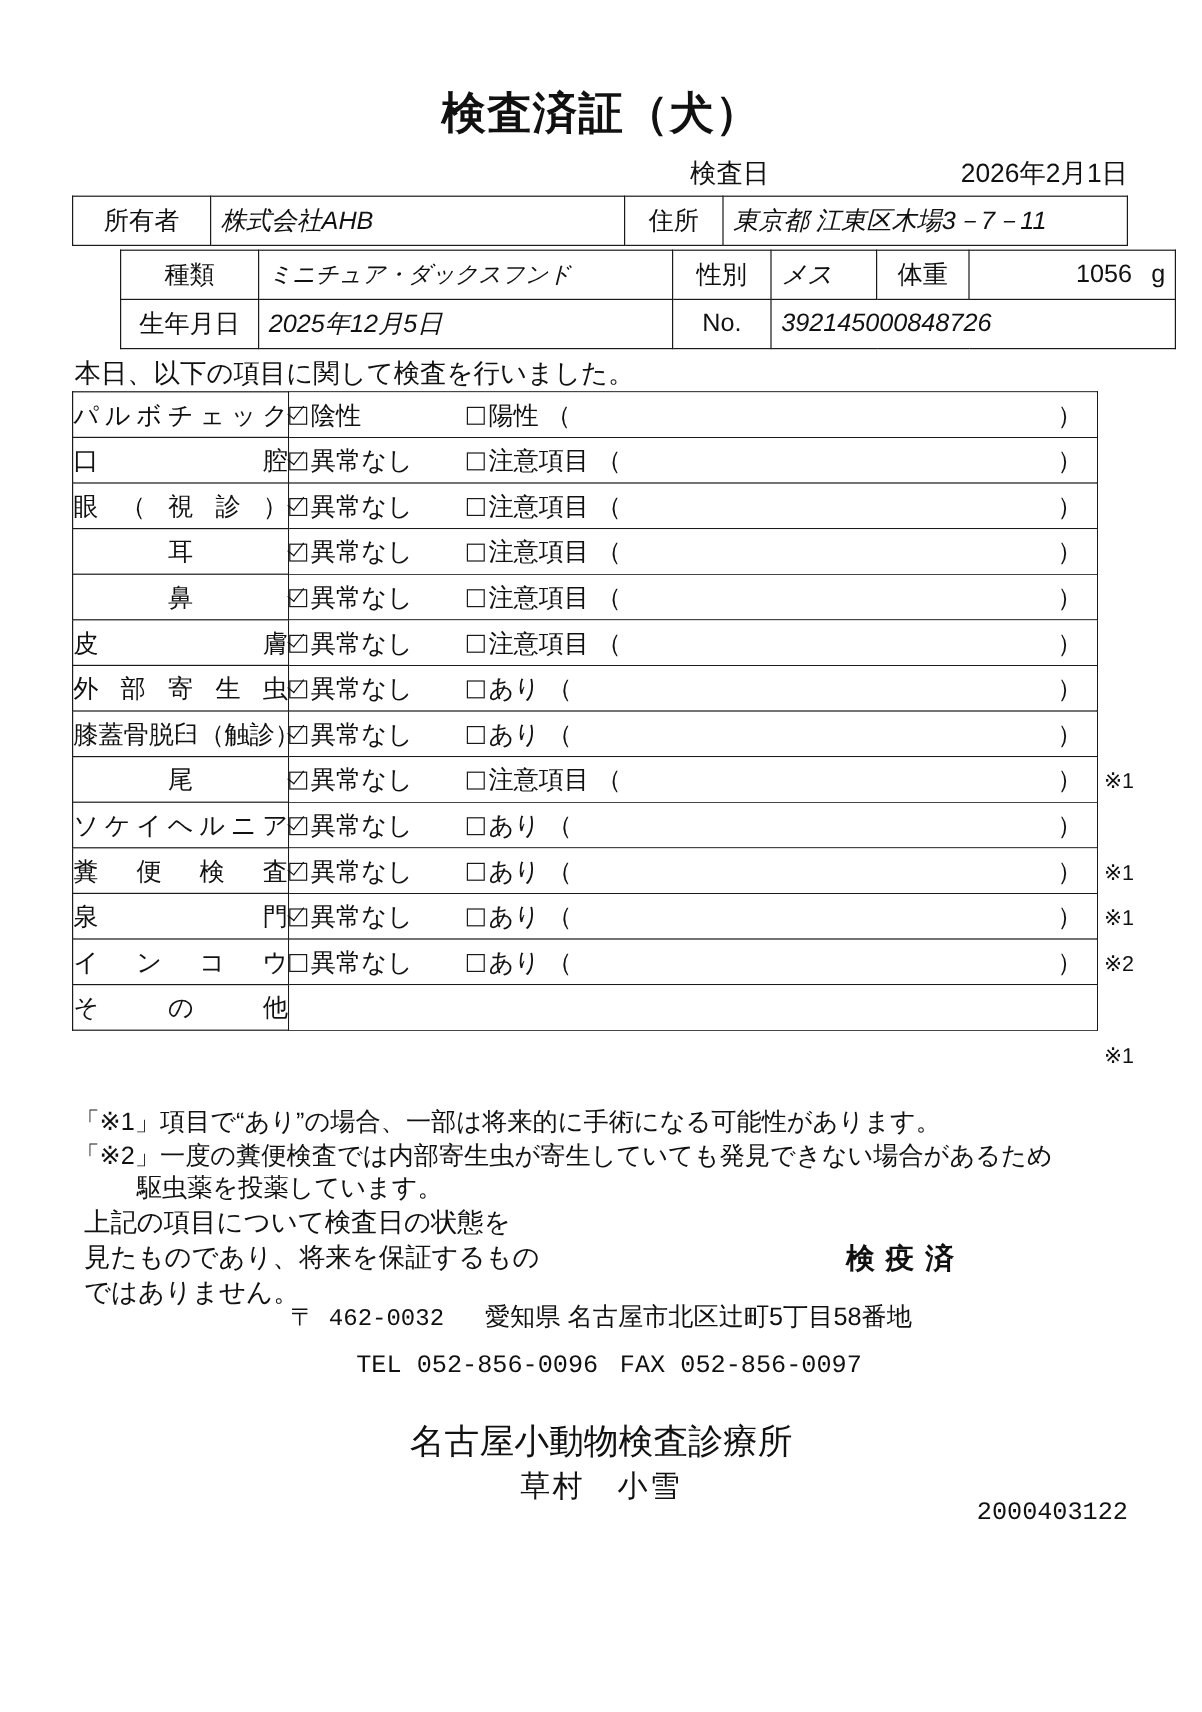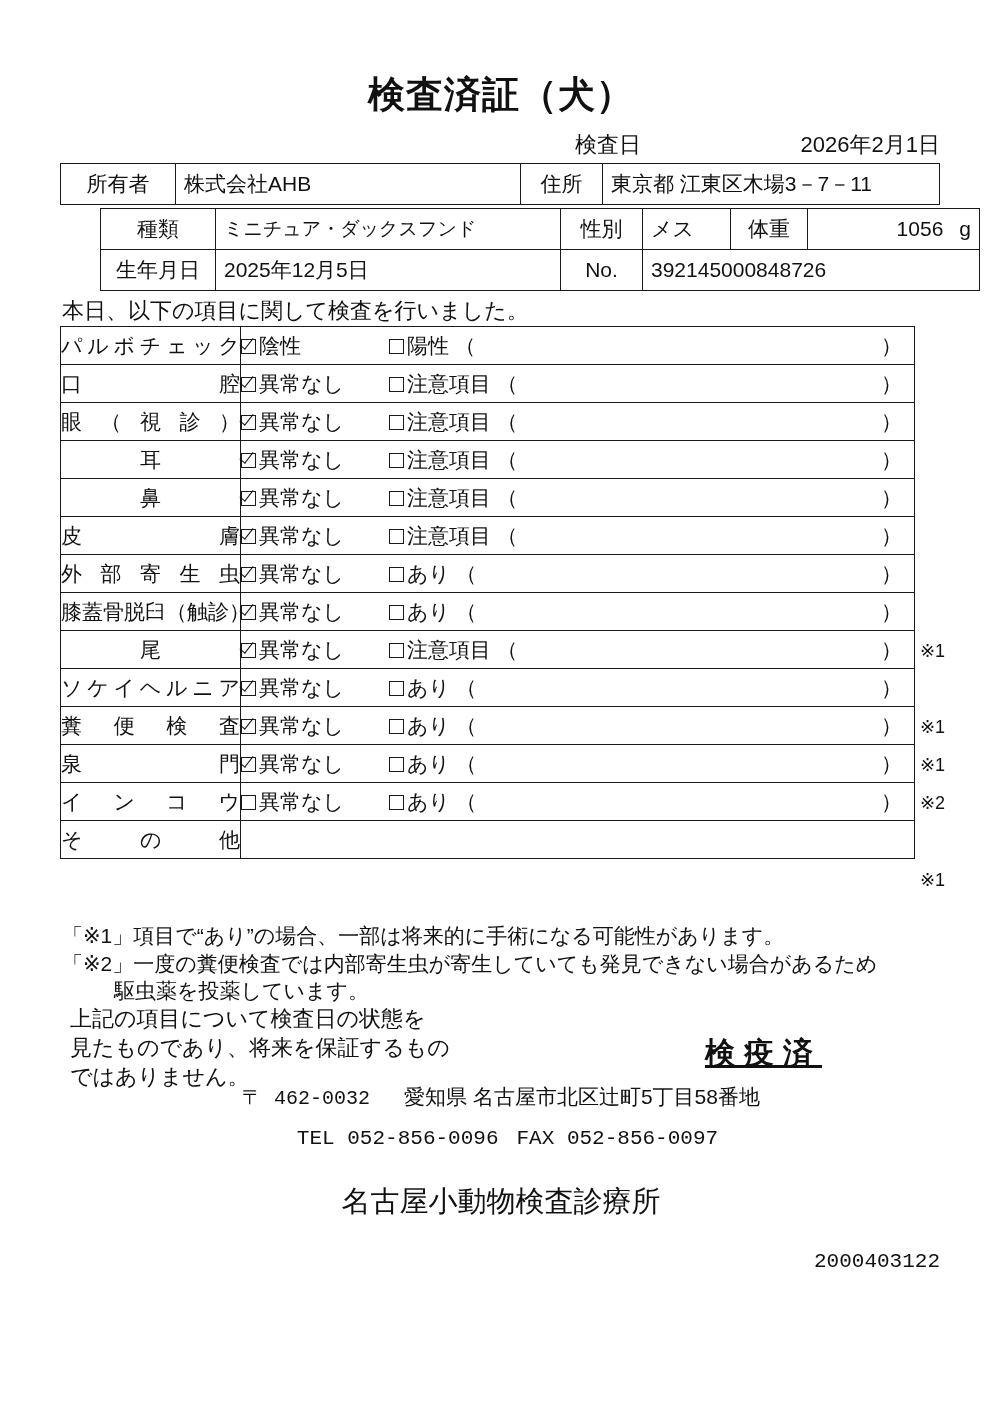--- a/index.html
+++ b/index.html
@@ -66,21 +66,21 @@
     padding: 0 8px;
     font-size: 21px;
     height: 40px;
     vertical-align: middle;
     background: #fff;
   }
   td.lbl {
     text-align: center;
     font-size: 21px;
   }
-  td.val { text-align: left; }
+  td.val { text-align: left; font-style: italic; }
   td.val-r { text-align: right; }
 
   
   #owner-table { left: 60px; top: 163px; width: 880px; }
   #spec-table  { left: 60px; top: 208px; width: 880px; margin-left: 40px; }
 
   
   .intro {
     position: absolute;
     left: 62px;
@@ -189,24 +189,23 @@
     font-size: 22px;
     line-height: 1.32;
   }
 
   
   .stamp {
     position: absolute;
     left: 705px;
     top: 1033px;
     font-family: "Liberation Serif", "DejaVu Serif", serif;
-    font-size: 30px;
+    font-size: 24px;
     font-weight: 700;
     letter-spacing: 9px;
-    text-decoration: underline;
   }
 
   
   .addr {
     position: absolute;
     left: 0;
     top: 1083px;
     width: 1002px;
     text-align: center;
     font-size: 21px;
@@ -412,15 +411,16 @@
 
   <div class="addr">
     <span class="zip">〒 462-0032</span><span class="gap"></span><span>愛知県 名古屋市北区辻町5丁目58番地</span>
   </div>
 
   <div class="tel">
     <span>TEL 052-856-0096</span><span class="gap"></span><span>FAX 052-856-0097</span>
   </div>
 
   <div class="clinic">名古屋小動物検査診療所</div>
+  <div class="vet">草村　小雪</div>
   <div class="refno">2000403122</div>
 
 </div>
 
 </body></html>

